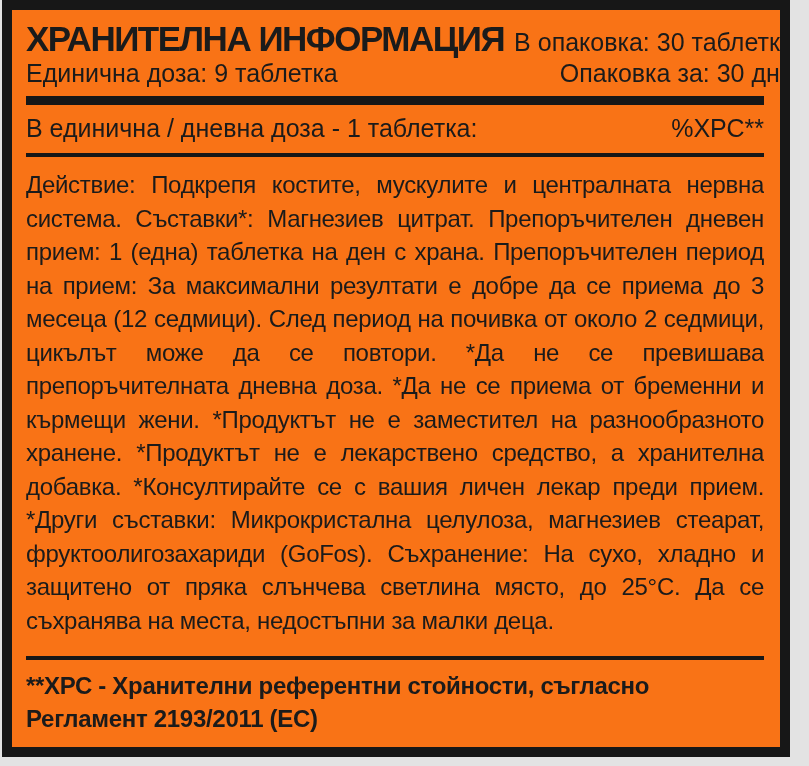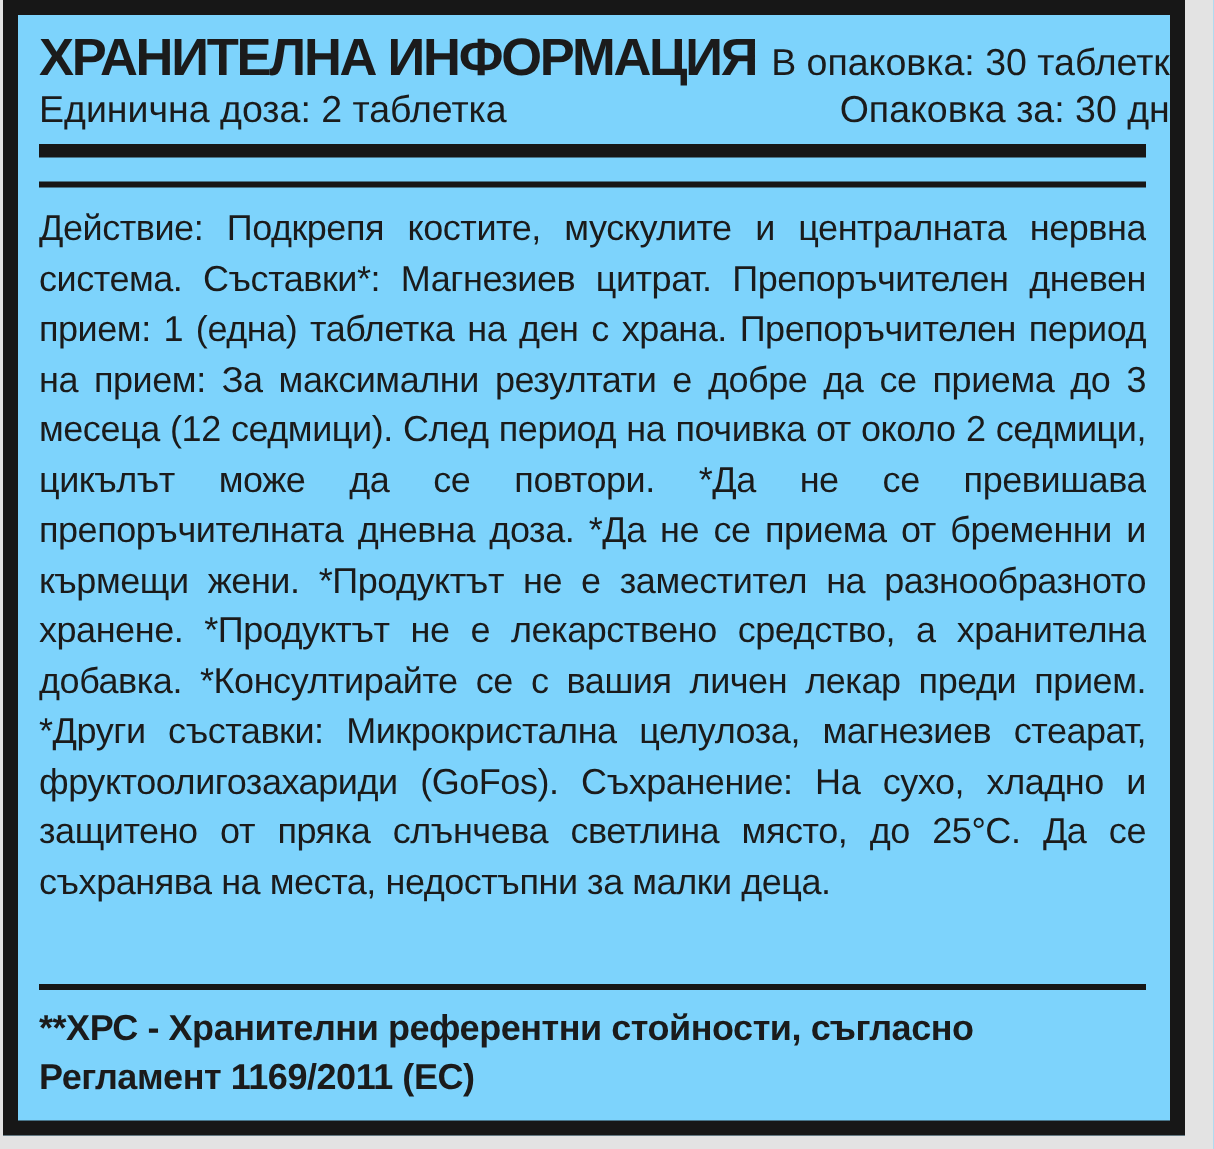--- a/index.html
+++ b/index.html
@@ -15,21 +15,21 @@
     position: relative;
     overflow: hidden;
   }
   .label {
     position: absolute;
     left: 2px;
     top: 0;
     width: 788px;
     height: 757px;
     box-sizing: border-box;
-    background: #7dd3fc;
+    background: #f97316;
     border: 10px solid #171717;
     padding: 10px 16px 12px 14px;
     display: flex;
     flex-direction: column;
     overflow: hidden;
   }
   .hdr {
     display: grid;
     grid-template-columns: 1fr auto;
     column-gap: 10px;
@@ -83,28 +83,32 @@
   }
 </style>
 </head>
 <body>
 
 <div class="label">
 
   <div class="hdr">
     <div class="title">ХРАНИТЕЛНА ИНФОРМАЦИЯ</div>
     <div class="hdr-line hdr-right"><span class="b">В опаковка:</span><span> 30 таблетки</span></div>
-    <div class="hdr-line"><span class="b">Единична доза:</span><span> 2 таблетка</span></div>
+    <div class="hdr-line"><span class="b">Единична доза:</span><span> 9 таблетка</span></div>
     <div class="hdr-line hdr-right"><span class="b">Опаковка за:</span><span> 30 дни</span></div>
   </div>
 
   <div class="bar bar-thick"></div>
 
+  <div class="row">
+    <span class="b">В единична / дневна доза - 1 таблетка:</span>
+    <span class="b">%ХРС**</span>
+  </div>
 
   <div class="bar bar-mid"></div>
 
   <div class="bodytext"><span class="b">Действие:</span><span> Подкрепя костите, мускулите и централната нервна система. </span><span class="b">Съставки*:</span><span> Магнезиев цитрат. </span><span class="b">Препоръчителен дневен прием:</span><span> 1 (една) таблетка на ден с храна. </span><span class="b">Препоръчителен период на прием:</span><span> За максимални резултати е добре да се приема до 3 месеца (12 седмици). След период на почивка от около 2 седмици, цикълът може да се повтори. *Да не се превишава препоръчителната дневна доза. *Да не се приема от бременни и кърмещи жени. *Продуктът не е заместител на разнообразното хранене. *Продуктът не е лекарствено средство, а хранителна добавка. *Консултирайте се с вашия личен лекар преди прием. </span><span class="b">*Други съставки</span><span>: Микрокристална целулоза, магнезиев стеарат, фруктоолигозахариди (GoFos). </span><span class="b">Съхранение</span><span>: На сухо, хладно и защитено от пряка слънчева светлина място, до 25°C. Да се съхранява на места, недостъпни за малки деца.</span></div>
 
   <div class="bar bar-mid"></div>
 
-  <div class="footnote">**ХРС - Хранителни референтни стойности, съгласно Регламент 1169/2011 (ЕС)</div>
+  <div class="footnote">**ХРС - Хранителни референтни стойности, съгласно Регламент 2193/2011 (ЕС)</div>
 
 </div>
 
 </body></html>

